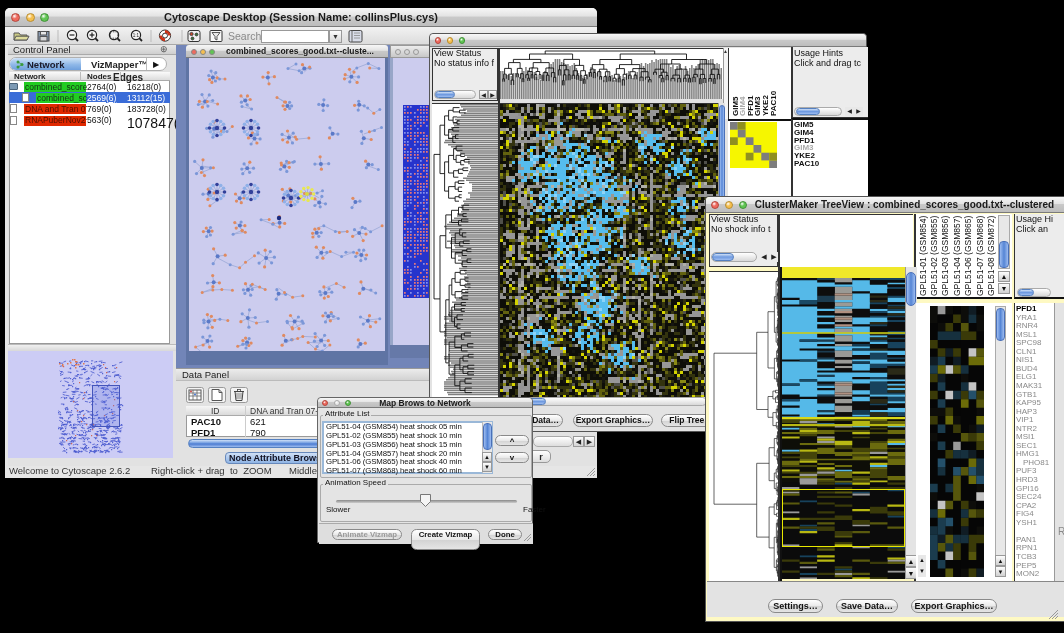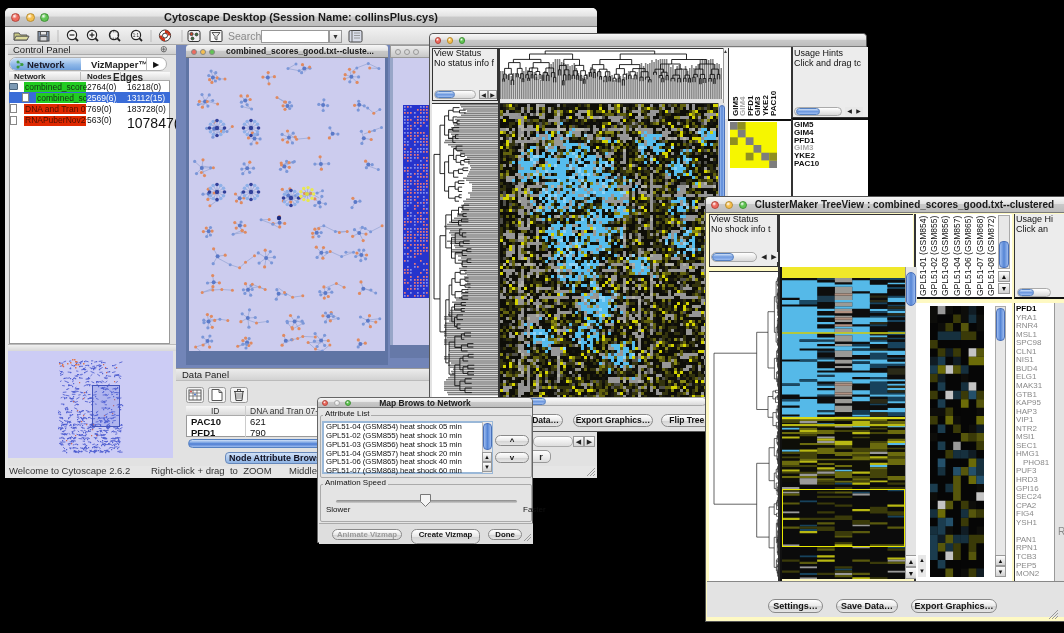--- a/index.html
+++ b/index.html
@@ -764,21 +764,21 @@
     <div class="a" style="left:5px;top:80px;font-size:8px;color:#111;background:#e4e4e4;padding:0 2px;z-index:5;">Animation Speed</div>
     <div class="a" style="left:2px;top:86px;width:212px;height:38px;border:1px solid #aaa;border-radius:2px;box-sizing:border-box;"></div>
     <div class="a" style="left:18px;top:102px;width:181px;height:3px;background:linear-gradient(#888,#ccc);border-radius:1.5px;"></div>
     <svg class="a" style="left:101px;top:95px;" width="13" height="15">
       <path d="M1.5 1.5 h10 v7 l-5 5 l-5 -5 z" fill="#f4f4f4" stroke="#777" stroke-width="1"></path>
     </svg>
     <div class="a" style="left:8px;top:107px;font-size:8px;color:#111;">Slower</div>
     <div class="a" style="left:174px;top:107px;font-size:8px;color:#111;padding-left:31px;">Faster</div>
     <div class="a" style="left:1px;top:125px;width:214px;height:21px;background:#dedede;border-top:1px solid #aaa;box-sizing:border-box;"></div>
     <div class="a" style="left:14px;top:131px;width:70px;height:11px;background:linear-gradient(#ffffff,#e9e9e9 50%,#d2d2d2 52%,#e5e5e5);border:1px solid #8a8a8a;border-radius:5.5px;box-sizing:border-box;text-align:center;font-weight:bold;font-size:7.8px;color:#9a9a9a;line-height:9px;white-space:nowrap;overflow:hidden;">Animate Vizmap</div>
-    <div class="a" style="left:93px;top:131px;width:69px;height:15px;background:linear-gradient(#ffffff,#e9e9e9 50%,#d2d2d2 52%,#e5e5e5);border:1px solid #8a8a8a;border-radius:5.5px;box-sizing:border-box;text-align:center;font-weight:bold;font-size:7.8px;color:#111;line-height:9px;white-space:nowrap;overflow:hidden;">Create Vizmap</div>
+    <div class="a" style="left:93px;top:131px;width:69px;height:21px;background:linear-gradient(#ffffff,#e9e9e9 50%,#d2d2d2 52%,#e5e5e5);border:1px solid #8a8a8a;border-radius:5.5px;box-sizing:border-box;text-align:center;font-weight:bold;font-size:7.8px;color:#111;line-height:9px;white-space:nowrap;overflow:hidden;">Create Vizmap</div>
     <div class="a" style="left:170px;top:131px;width:34px;height:11px;background:linear-gradient(#ffffff,#e9e9e9 50%,#d2d2d2 52%,#e5e5e5);border:1px solid #8a8a8a;border-radius:5.5px;box-sizing:border-box;text-align:center;font-weight:bold;font-size:7.8px;color:#111;line-height:9px;white-space:nowrap;overflow:hidden;">Done</div>
     <svg class="a" style="left:204px;top:134px;" width="11" height="11">
       <path d="M2 9 L9 2 M5 9 L9 5" stroke="#999" stroke-width="1"></path>
     </svg>
   </div>
 <div class="win" style="left:705px;top:196px;width:359px;height:426px;background:#fef9c3;border:1px solid #555;border-right:none;box-sizing:border-box;border-radius:4px 0 0 0;z-index:4;">
     <div class="a" style="left:0px;top:0px;width:359px;height:16px;background:linear-gradient(#f7f7f7,#e3e3e3 45%,#c9c9c9 50%,#bdbdbd);border-bottom:1px solid #7a7a7a;border-radius:4px 0 0 0;box-sizing:border-box;"></div>
     <div class="a" style="left:5.0px;top:3.8px;width:8.4px;height:8.4px;border-radius:50%;background:radial-gradient(circle at 35% 30%,#fff 0%,#ee6a5e 40%,#ee6a5e);border:1px solid #b5443a;box-sizing:border-box;"></div>
     <div class="a" style="left:18.9px;top:3.8px;width:8.4px;height:8.4px;border-radius:50%;background:radial-gradient(circle at 35% 30%,#fff 0%,#f5bf4f 40%,#f5bf4f);border:1px solid #b98d2e;box-sizing:border-box;"></div>
     <div class="a" style="left:32.8px;top:3.8px;width:8.4px;height:8.4px;border-radius:50%;background:radial-gradient(circle at 35% 30%,#fff 0%,#61c554 40%,#61c554);border:1px solid #3f9234;box-sizing:border-box;"></div>

